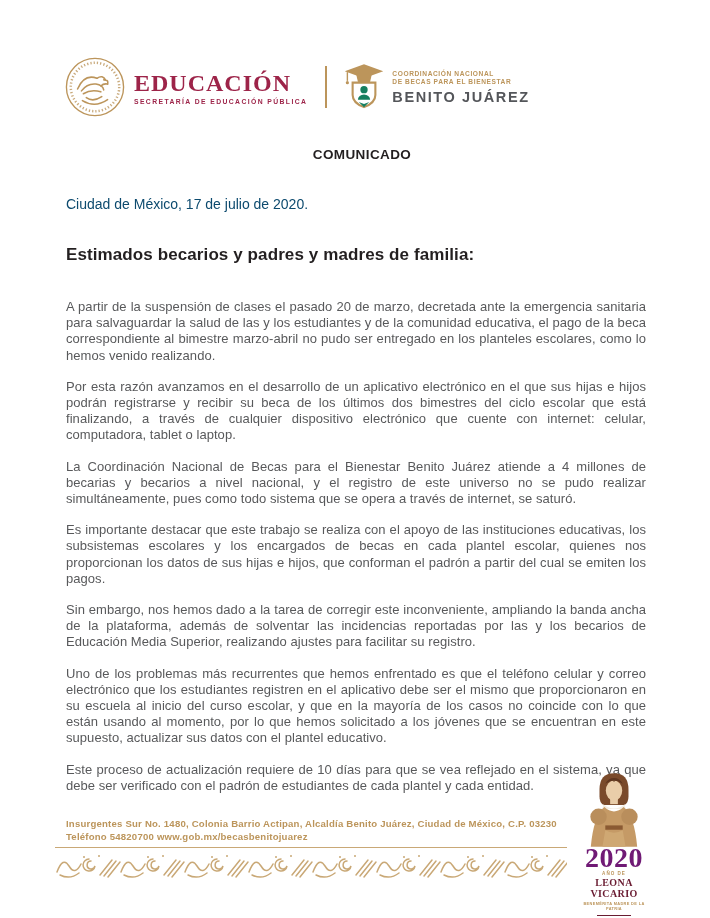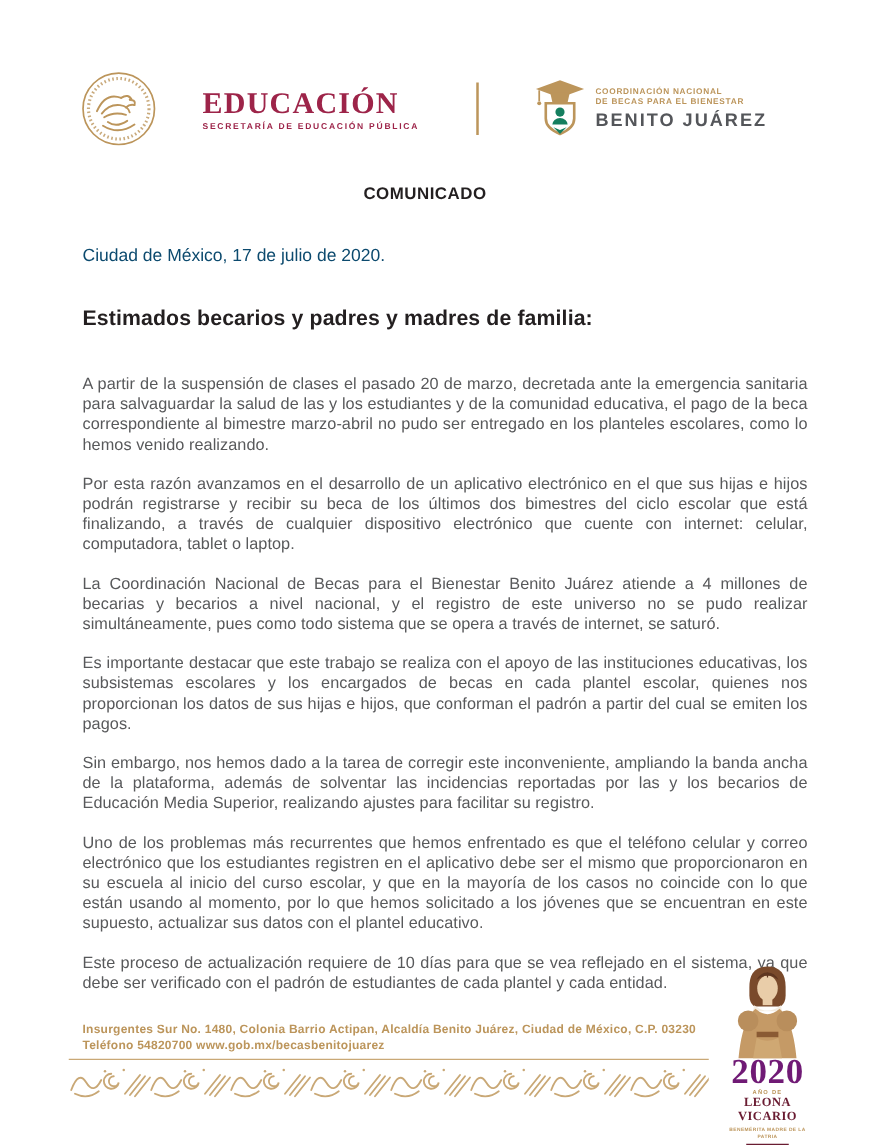--- a/index.html
+++ b/index.html
@@ -1,39 +1,39 @@
 <!DOCTYPE html>
 <html><head>
 <meta charset="utf-8">
 <style>
   html,body{margin:0;padding:0;background:#ffffff;}
   .page{
     position:relative;width:710px;height:918px;background:#ffffff;overflow:hidden;
     font-family:"Liberation Sans",sans-serif;
   }
   
-  .header{position:absolute;top:56px;left:64px;display:flex;align-items:center;gap:28px;}
+  .header{position:absolute;top:56px;left:64px;display:flex;align-items:center;}
   .seal{width:62px;height:62px;flex:0 0 auto;}
   .edu-block{margin-left:8px;}
   .edu-title{
     font-family:"Liberation Serif",serif;font-weight:bold;font-size:24px;
     color:#9D2449;letter-spacing:1px;line-height:26px;
   }
   .edu-sub{
     font-size:6.8px;font-weight:bold;color:#9D2449;letter-spacing:1.4px;margin-top:2px;
   }
   .header-divider{width:2px;height:42px;background:#BC955B;margin:0 16px 0 18px;}
   .bj-logo{display:flex;align-items:center;}
   .bj-icon{width:42px;height:50px;flex:0 0 auto;}
   .bj-text{margin-left:7px;}
   .bj-line{font-size:6.6px;font-weight:bold;color:#BC955B;letter-spacing:0.6px;line-height:8.5px;}
   .bj-name{font-size:14.5px;font-weight:bold;color:#54565A;letter-spacing:1.6px;margin-top:2px;text-align:center;}
   
   .kicker{
-    position:absolute;top:147px;left:50px;width:580px;text-align:center;
+    position:absolute;top:147px;left:72px;width:580px;text-align:center;
     font-size:13.5px;font-weight:bold;color:#231F20;letter-spacing:0.4px;
   }
   .dateline{
     position:absolute;top:196px;left:66px;width:580px;text-align:left;
     font-size:14px;color:#0c4a6e;
   }
   .salutation{
     position:absolute;top:245px;left:66px;width:580px;
     font-size:17px;font-weight:bold;color:#231F20;letter-spacing:0.1px;
   }

